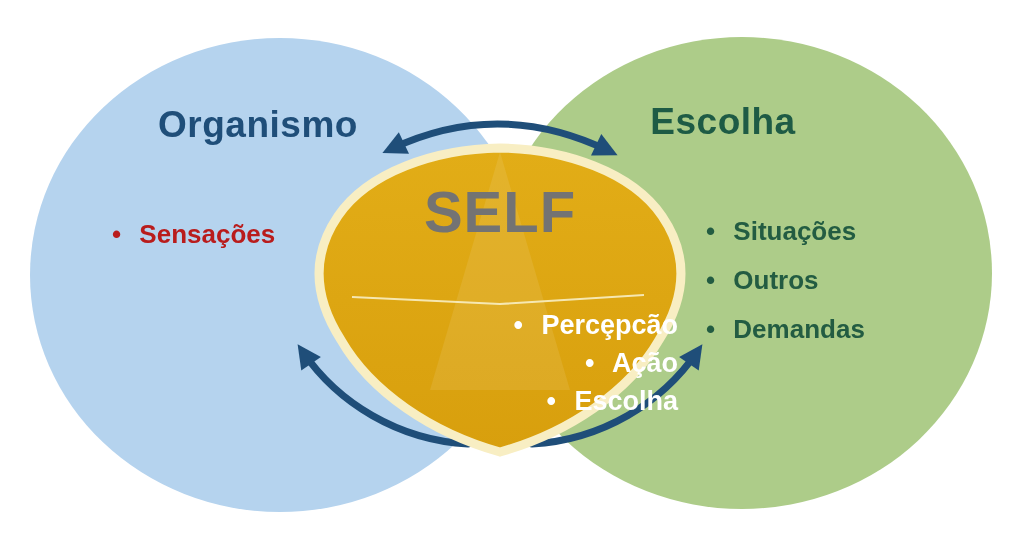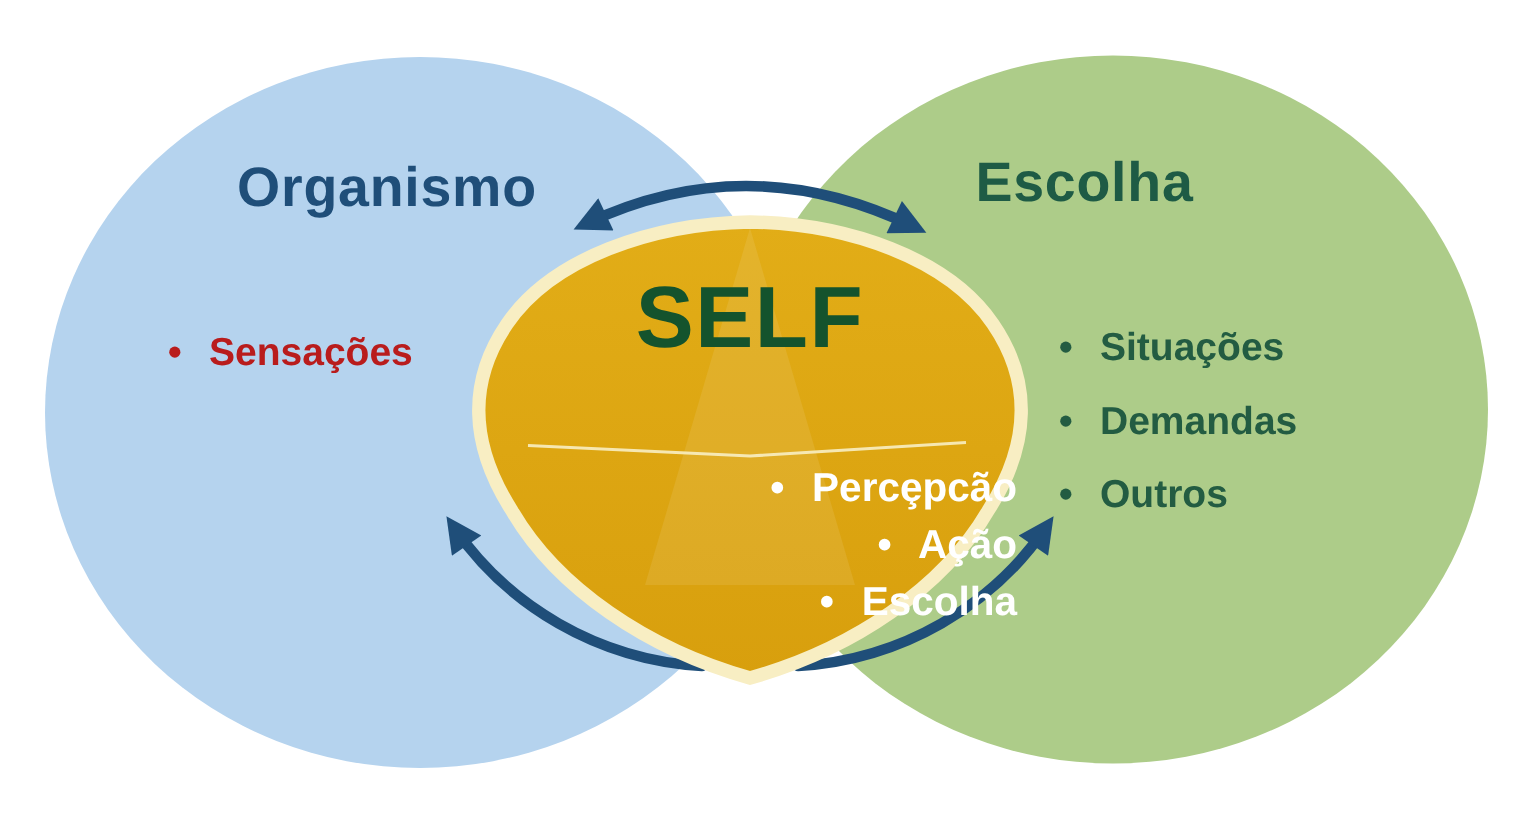--- a/index.html
+++ b/index.html
@@ -11,21 +11,21 @@
   .label{position:absolute;margin:0;}
   .circle-title{font-size:37px;letter-spacing:.5px;text-align:center;width:280px;}
   #org-title{left:118px;top:104px;color:#1f4e79;}
   #env-title{left:583px;top:101px;color:#1e5b45;}
   ul{list-style:none;margin:0;padding:0;position:absolute;}
   .side-list{font-size:26px;}
   .side-list li{line-height:49px;white-space:nowrap;}
   #org-list{left:112px;top:210px;color:#b91c1c;}
   #env-list{left:706px;top:207px;color:#235c42;}
   .bullet{margin-right:11px;}
-  #self-title{left:322px;top:183px;width:356px;text-align:center;color:#14532d;
+  #self-title{left:322px;top:183px;width:356px;text-align:center;color:#737373;
     font-size:58px;letter-spacing:1px;line-height:1;}
   #self-sub{left:322px;top:249px;width:356px;text-align:center;color:#ffffff;
     font-size:30px;line-height:1.1;}
   #self-list{left:322px;top:306px;width:356px;text-align:right;color:#ffffff;
     font-size:27px;}
   #self-list li{line-height:38px;white-space:nowrap;}
 </style>
 </head>
 <body>
 
@@ -78,25 +78,25 @@
     </li>
   </ul>
 
   <ul class="side-list" id="env-list">
     <li>
       <span class="bullet">•</span>
       <span>Situações</span>
     </li>
     <li>
       <span class="bullet">•</span>
-      <span>Demandas</span>
+      <span>Outros</span>
     </li>
     <li>
       <span class="bullet">•</span>
-      <span>Outros</span>
+      <span>Demandas</span>
     </li>
   </ul>
 
   <p class="label" id="self-title">SELF</p>
 
   <ul id="self-list">
     <li>
       <span class="bullet">•</span>
       <span>Percȩpcão</span>
     </li>

